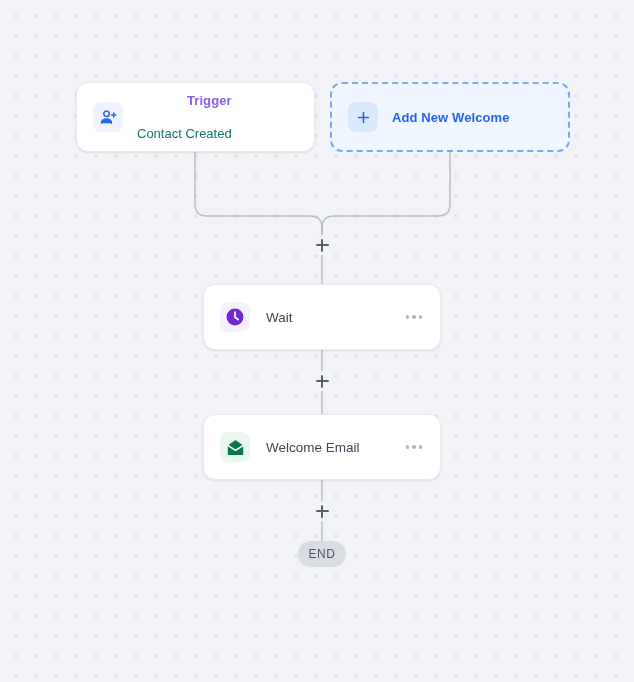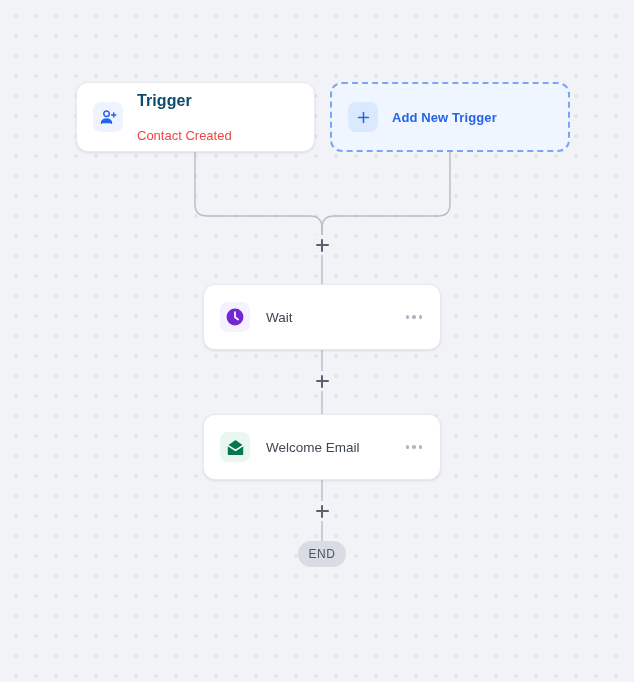--- a/index.html
+++ b/index.html
@@ -61,28 +61,29 @@
   .tile-green { background: #eaf7f0; }
 
   .trigger-text {
     margin-left: 14px;
     display: flex;
     flex-direction: column;
     justify-content: center;
     line-height: 1.35;
   }
   .trigger-title {
-    font-size: 16px;
+    font-size: 13px;
     font-weight: bold;
-    color: #0c4a6e;
+    color: #8b5cf6;
     letter-spacing: .1px;
+    text-align: right;
   }
   .trigger-sub {
     font-size: 13px;
-    color: #ef4444;
+    color: #0f766e;
     margin-top: 15px;
   }
 
   
   #add-trigger-card {
     position: absolute;
     left: 330px; top: 82px;
     width: 240px; height: 70px;
     background: #eff6ff;
     border: 2px dashed #7aa7f5;
@@ -208,21 +209,21 @@
       <span class="trigger-sub">Contact Created</span>
     </div>
   </div>
 
   <div id="add-trigger-card">
     <div class="icon-tile">
       <svg width="17" height="17" viewBox="0 0 24 24">
         <path d="M12 5v14M5 12h14" stroke="#2563eb" stroke-width="2.2" stroke-linecap="round"></path>
       </svg>
     </div>
-    <span class="add-trigger-label">Add New Trigger</span>
+    <span class="add-trigger-label">Add New Welcome</span>
   </div>
 
   <div class="node-card step-card" id="wait-card">
     <div class="icon-tile tile-purple">
       <svg width="22" height="22" viewBox="0 0 24 24">
         <circle cx="12" cy="12" r="9.2" fill="#7226d4"></circle>
         <path d="M12 6.6v5.6l3.4 2.6" stroke="#ffffff" stroke-width="1.9" stroke-linecap="round" stroke-linejoin="round" fill="none"></path>
       </svg>
     </div>
     <span class="step-label">Wait</span>

